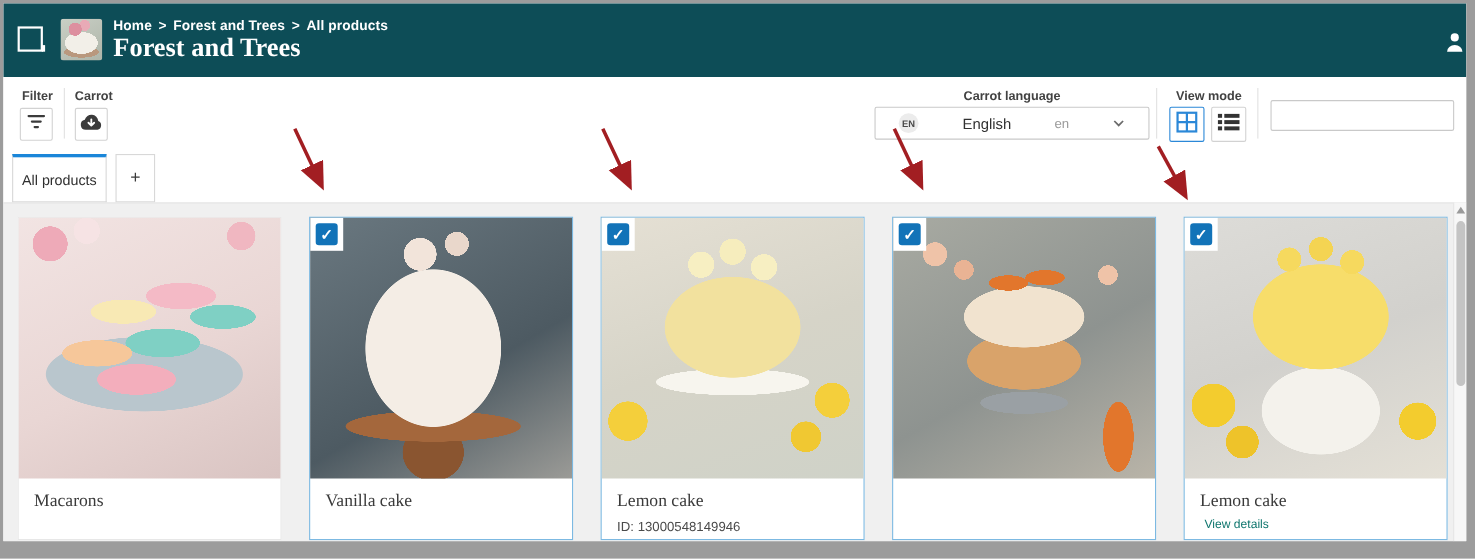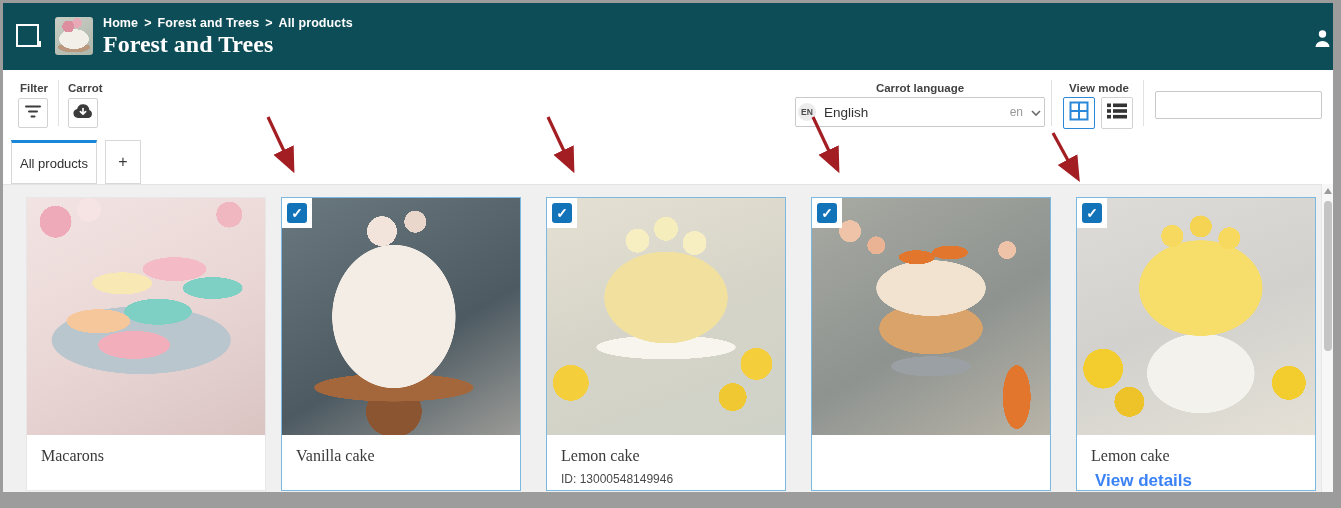--- a/index.html
+++ b/index.html
@@ -64,21 +64,21 @@
   .grp-export { position:absolute; left:65px; top:12px; width:32px; }
   .vdiv { position:absolute; top:10px; width:1px; height:46px; background:#e2e2e2; }
   .vdiv.d1 { left:55px; }
   .vdiv.d2 { left:1048px; }
   .vdiv.d3 { left:1140px; }
 
   .grp-lang { position:absolute; left:792px; top:12px; width:250px; }
   .lang-select {
     margin-top:3px; width:250px; height:30px;
     border:1px solid #c9c9c9; border-radius:2px; background:#fff;
-    display:flex; align-items:center; padding:0 2px; cursor:pointer;
+    display:flex; align-items:center; padding:0 21px; cursor:pointer;gap:32px;
   }
   .lang-badge {
     width:18px; height:18px; border-radius:50%; background:#ececec;
     color:#4a4a4a; font-size:8.5px; font-weight:700;
     display:flex; align-items:center; justify-content:center; flex:0 0 auto;
   }
   .lang-value { margin-left:8px; font-size:13.5px; color:#323232; flex:1 1 auto; }
   .lang-code { font-size:12px; color:#9a9a9a; margin-right:7px; }
 
   .grp-view { position:absolute; left:1060px; top:12px; width:72px; }
@@ -127,21 +127,21 @@
   }
   .cb {
     width:20px; height:20px; background:#1273b8; border-radius:3px;
     color:#fff; font-size:14px; font-weight:700; line-height:20px; text-align:center;
   }
   .card-footer { padding:12px 14px 0 14px; }
   .p-name {
     font-family:"Liberation Serif", serif; font-size:16px; color:#3a3a3a;
   }
   .p-id { font-size:12px; color:#4a4a4a; margin-top:7px; }
-  .p-link { font-size:17px; font-weight:700; color:#3b82f6; margin-top:6px; margin-left:4px; cursor:pointer; }
+  .p-link { font-size:11px; font-weight:400; color:#0f766e; margin-top:6px; margin-left:4px; cursor:pointer; }
 
   
   .img-macarons{ background:
     radial-gradient(circle 13px at 85% 7%, #f0b7c1 0 99%, transparent 100%),
     radial-gradient(circle 16px at 12% 10%, #eeaab8 0 99%, transparent 100%),
     radial-gradient(circle 12px at 26% 5%, #f6e3e4 0 99%, transparent 100%),
     radial-gradient(ellipse 30px 11px at 78% 38%, #7fd0c4 0 99%, transparent 100%),
     radial-gradient(ellipse 32px 12px at 62% 30%, #f4bac6 0 99%, transparent 100%),
     radial-gradient(ellipse 30px 11px at 40% 36%, #f8e9b4 0 99%, transparent 100%),
     radial-gradient(ellipse 32px 12px at 30% 52%, #f6c79a 0 99%, transparent 100%),
@@ -303,21 +303,21 @@
       </div>
     </div>
 
     <div class="tabstrip">
       <div class="tab active">All products</div>
       <div class="tab plus">+</div>
     </div>
 
     <div class="content">
 
-      <div class="card" style="left:23px">
+      <div class="card" style="left:13px">
         <div class="card-img img-macarons"></div>
         <div class="card-footer">
           <div class="p-name">Macarons</div>
         </div>
       </div>
 
       <div class="card selected" style="left:278px">
         <div class="card-img img-vanilla">
           <div class="cb-wrap">
             <div class="cb">✓</div>

